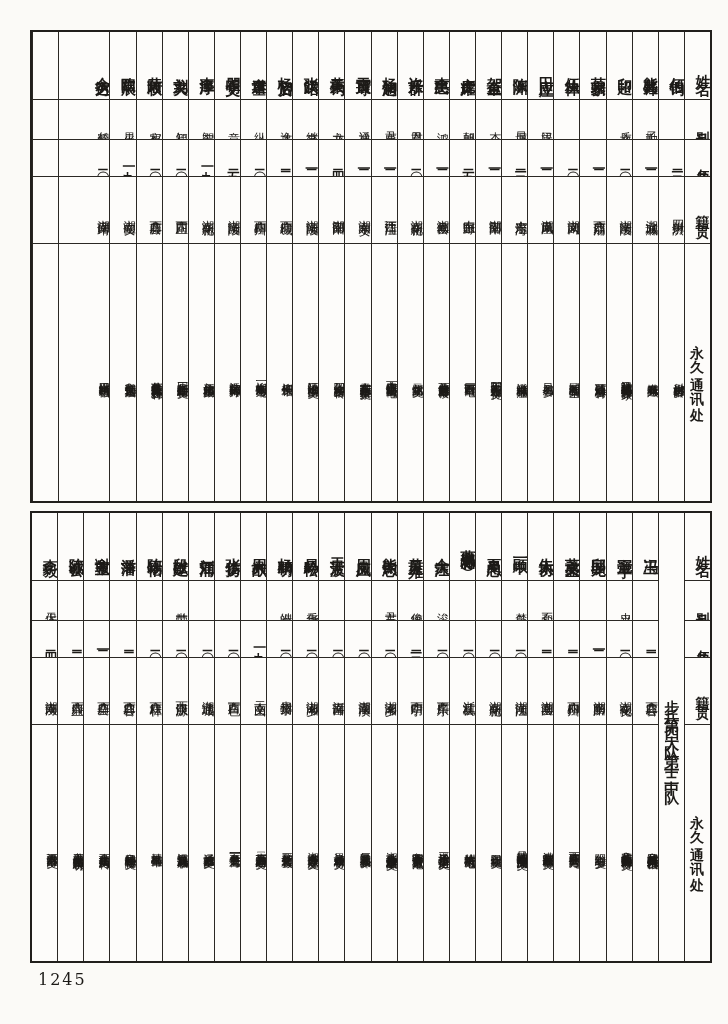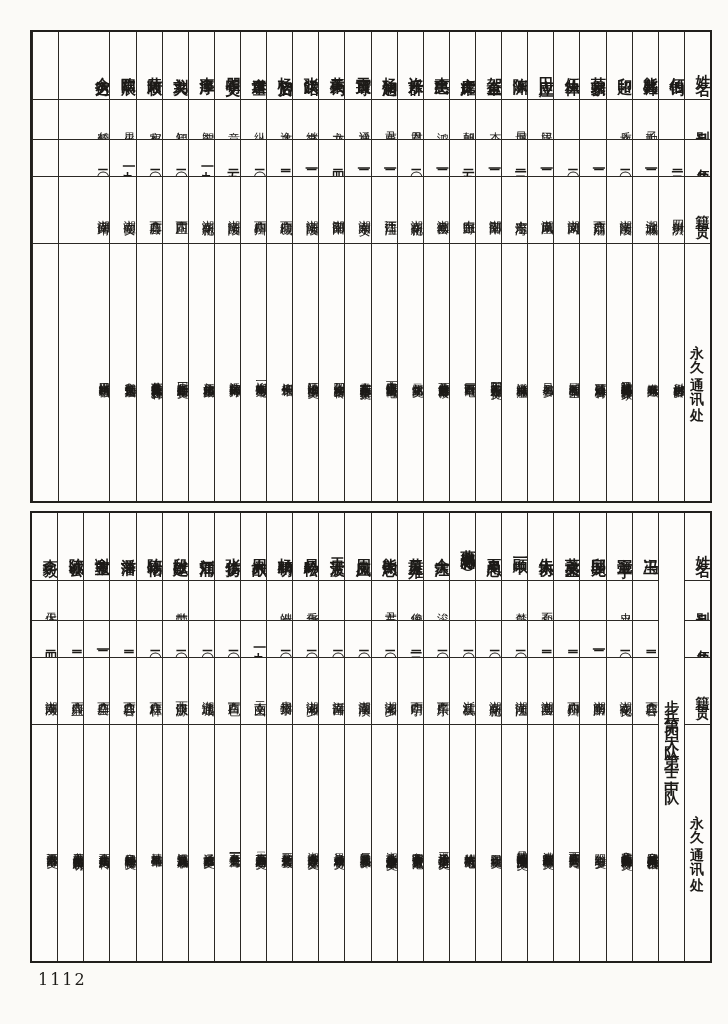--- a/index.html
+++ b/index.html
@@ -453,14 +453,14 @@
       </div>
       <div class="col person">
         <div class="cell name">李毅</div>
         <div class="cell alias">天保</div>
         <div class="cell age">二四</div>
         <div class="cell native">湖南汉寿</div>
         <div class="cell address">汉寿县西港市邮交</div>
       </div>
     </div>
 
-  <div class="page-number">1112</div>
+  <div class="page-number">1245</div>
 </div>
 
 </body></html>

